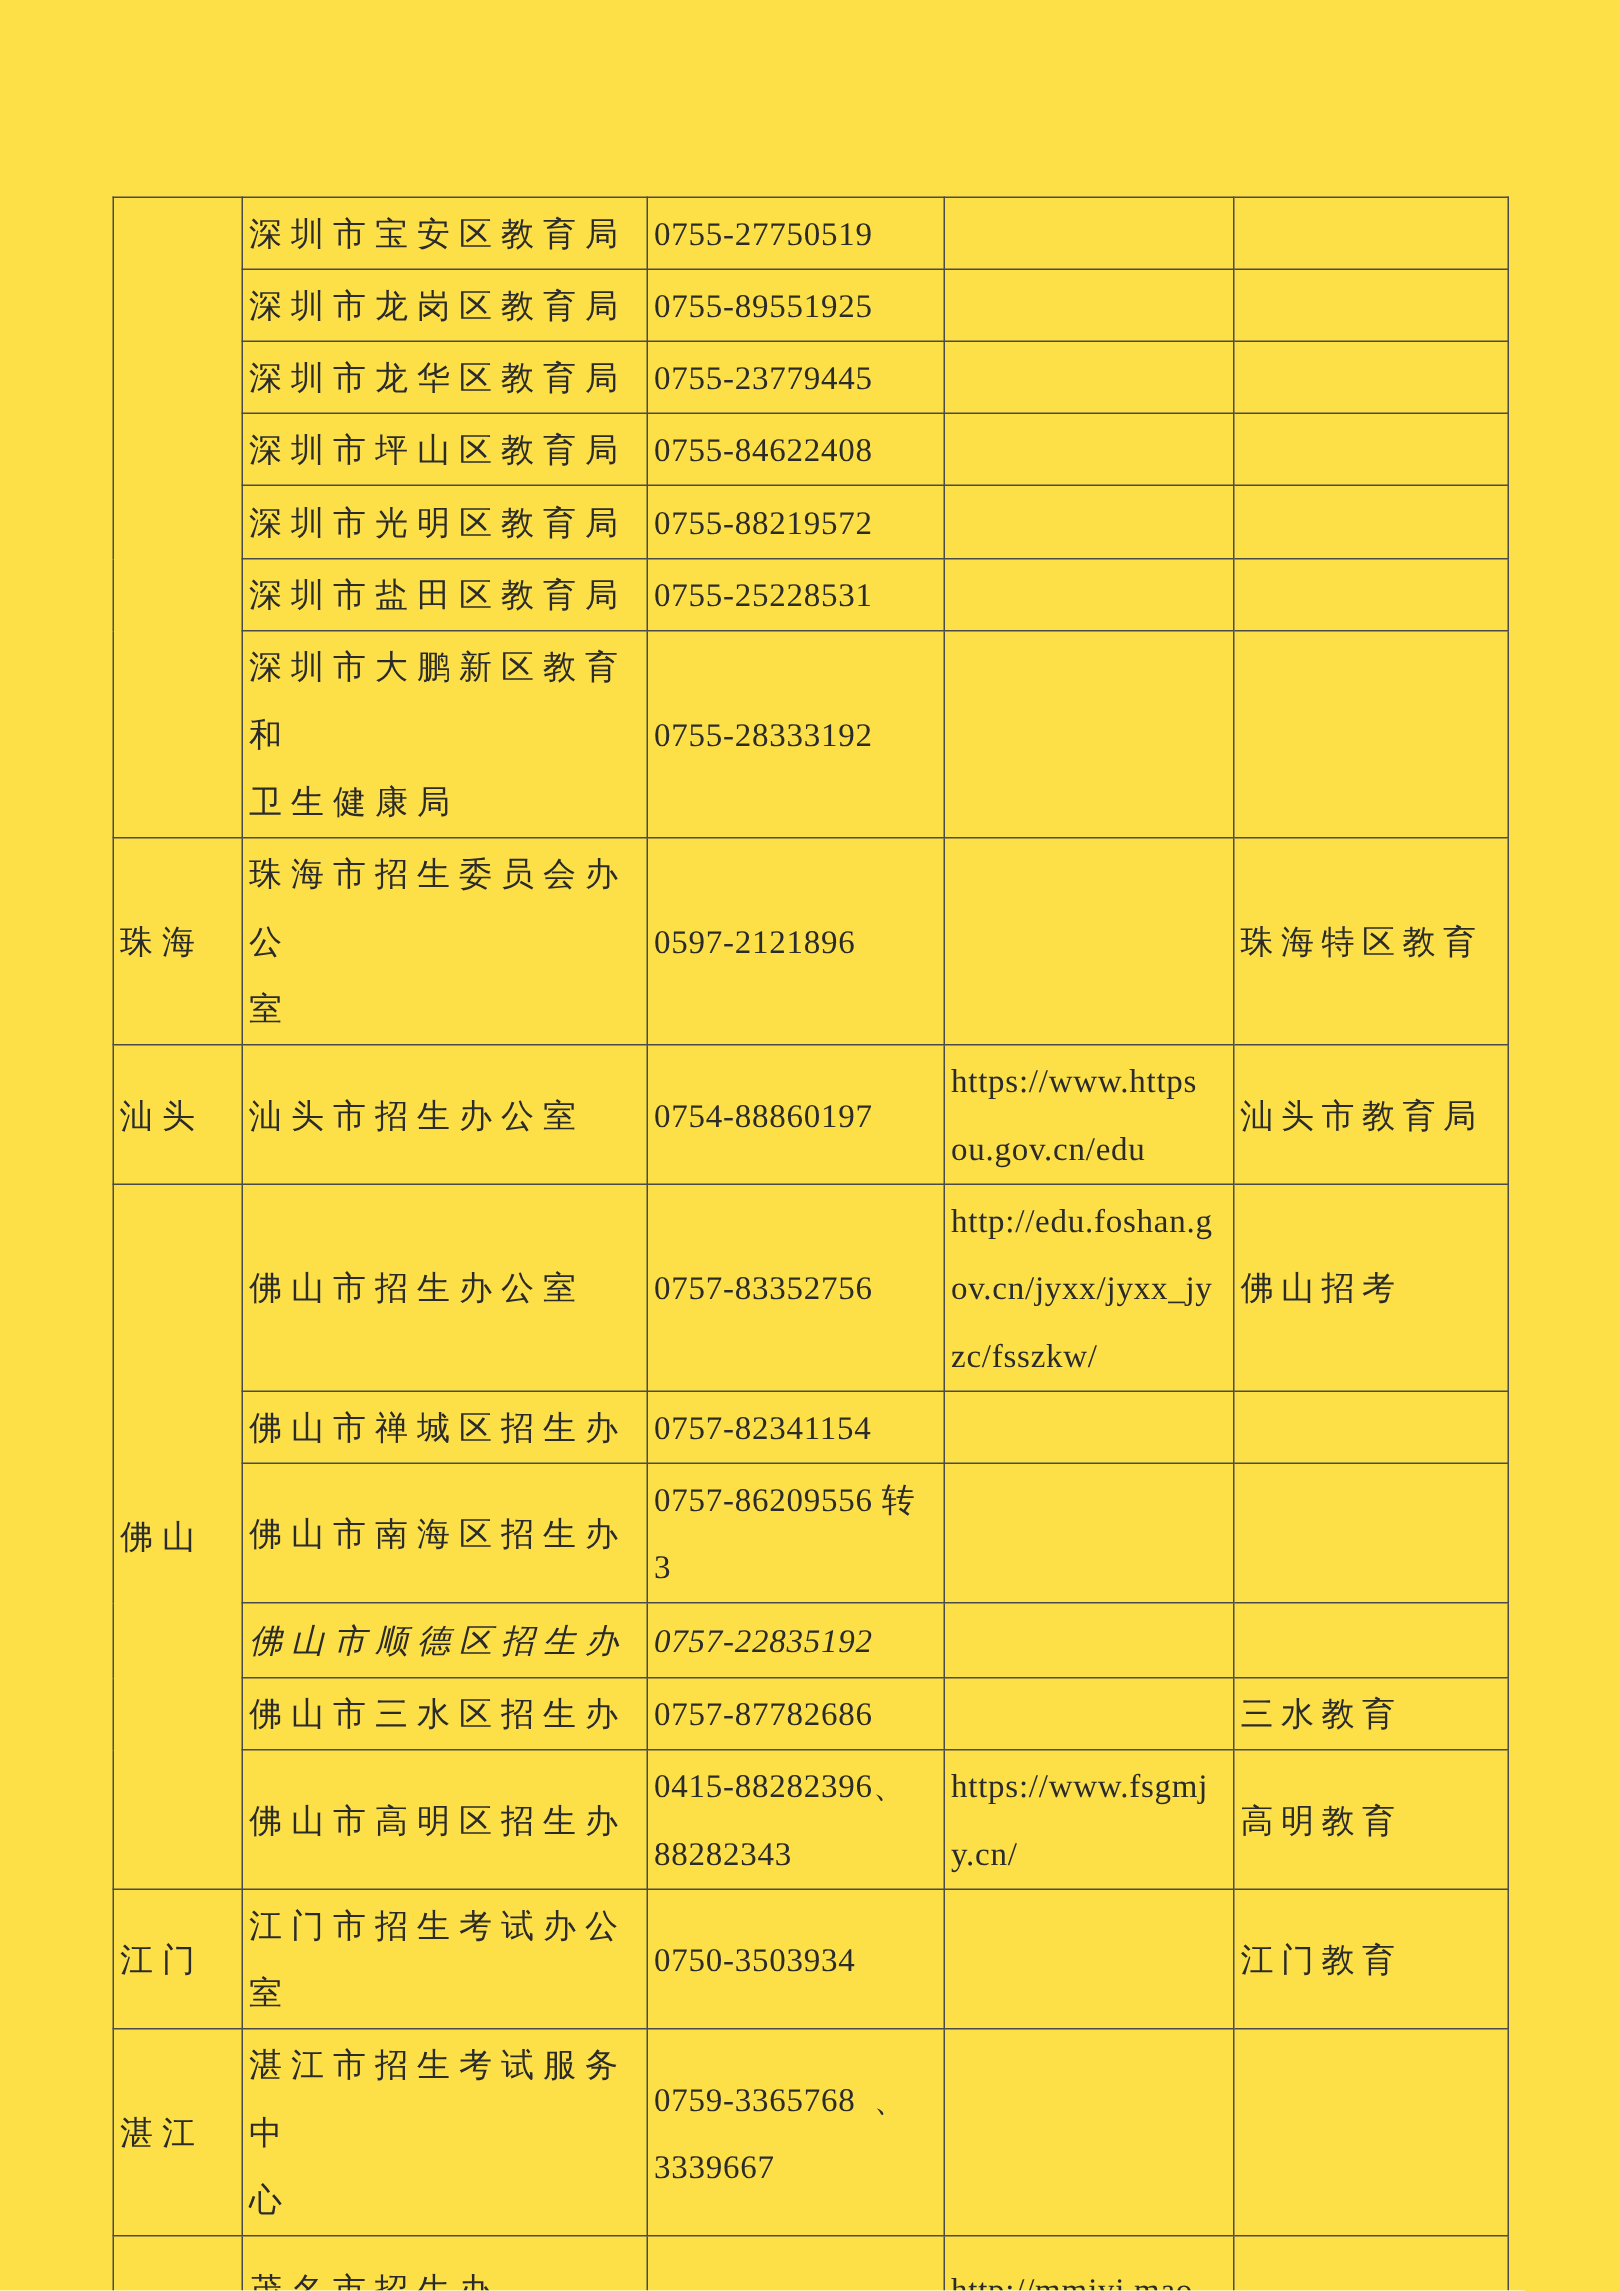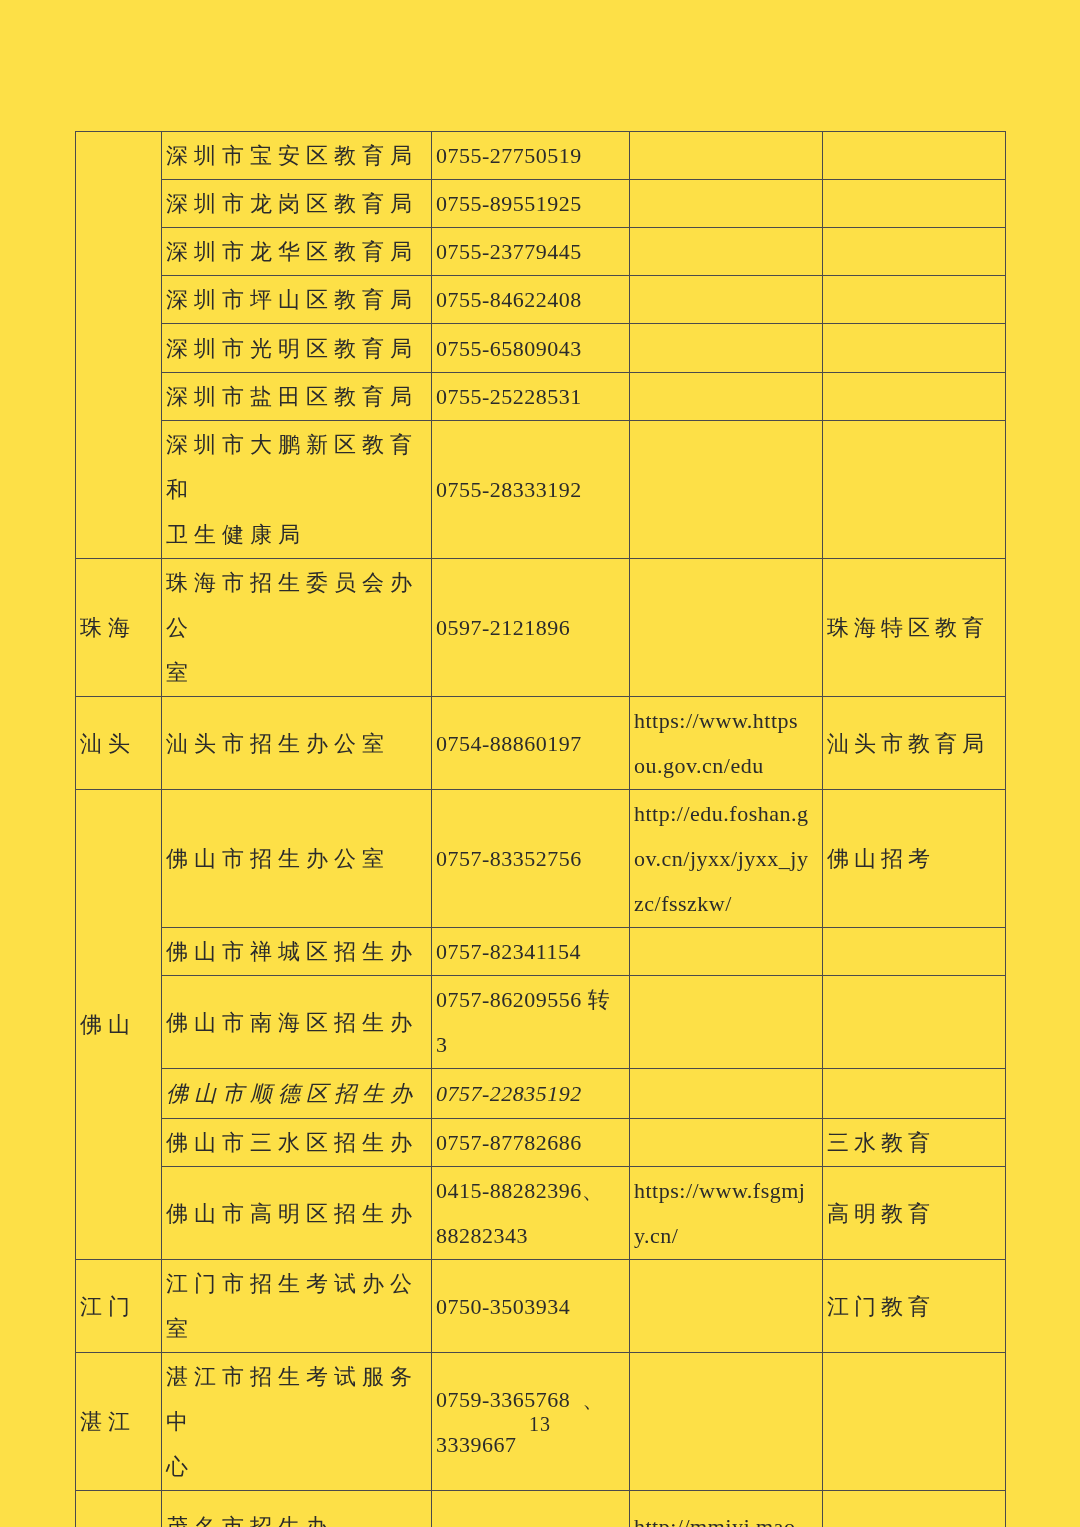--- a/index.html
+++ b/index.html
@@ -106,21 +106,21 @@
           <td class="cell-account"></td>
         </tr>
         <tr style="height: 46px;">
           <td class="cell-org">深圳市坪山区教育局</td>
           <td class="cell-phone">0755-84622408</td>
           <td class="cell-url"></td>
           <td class="cell-account"></td>
         </tr>
         <tr style="height: 49px;">
           <td class="cell-org">深圳市光明区教育局</td>
-          <td class="cell-phone">0755-65809043</td>
+          <td class="cell-phone">0755-88219572</td>
           <td class="cell-url"></td>
           <td class="cell-account"></td>
         </tr>
         <tr style="height: 46px;">
           <td class="cell-org">深圳市盐田区教育局</td>
           <td class="cell-phone">0755-25228531</td>
           <td class="cell-url"></td>
           <td class="cell-account"></td>
         </tr>
         <tr style="height: 95px;">
@@ -209,15 +209,14 @@
           <td class="cell-org">茂名市招生办
 （茂名市辖考区）</td>
           <td class="cell-phone">0668-2270141</td>
           <td class="cell-url">http://mmjyj.mao
 ming.gov.cn/</td>
           <td class="cell-account">茂名教育</td>
         </tr>
       </tbody>
   </table>
 
-  <div class="page-number">13</div>
 
 </div>
 
 </body></html>

